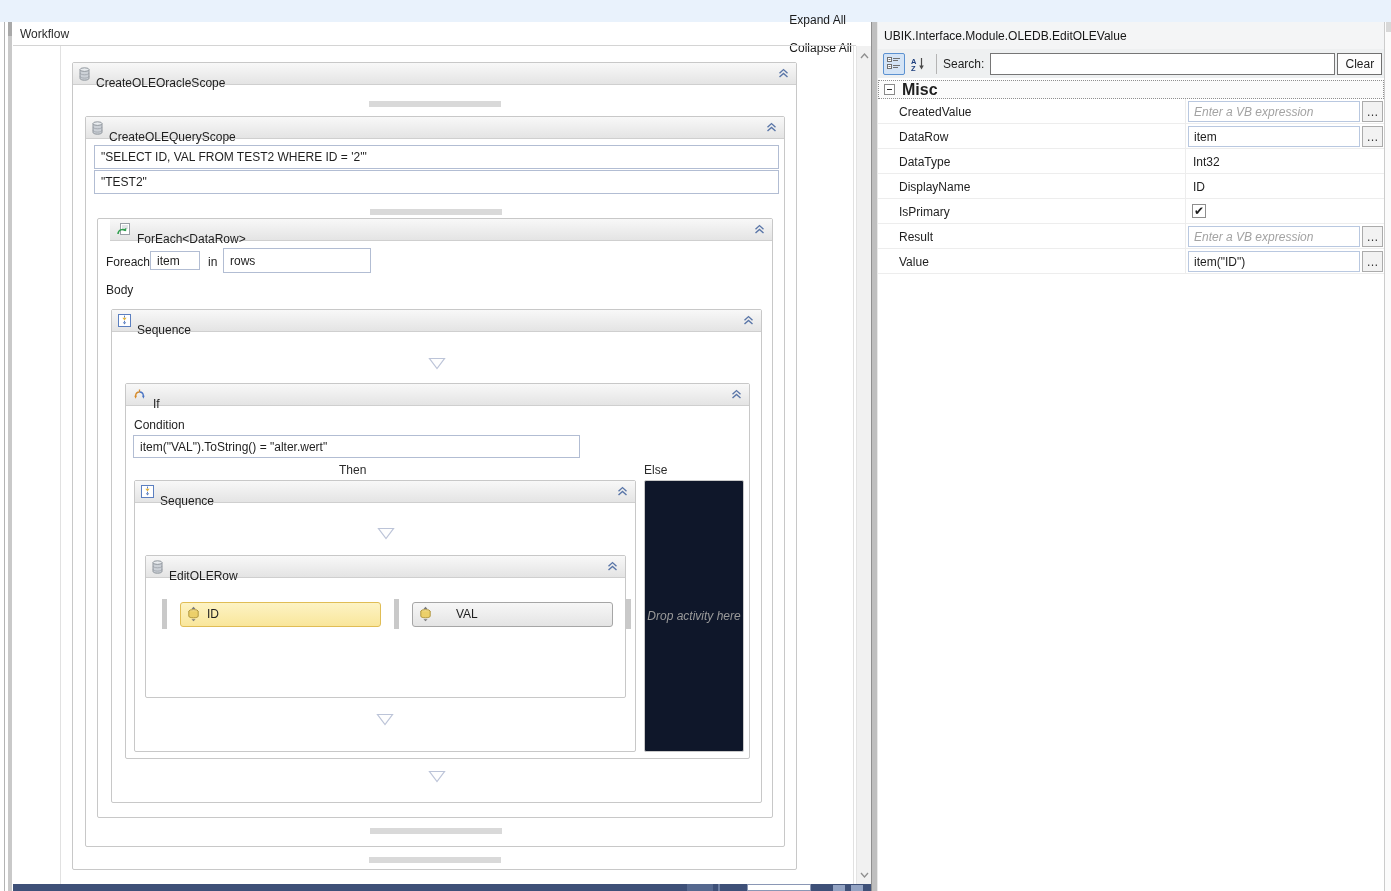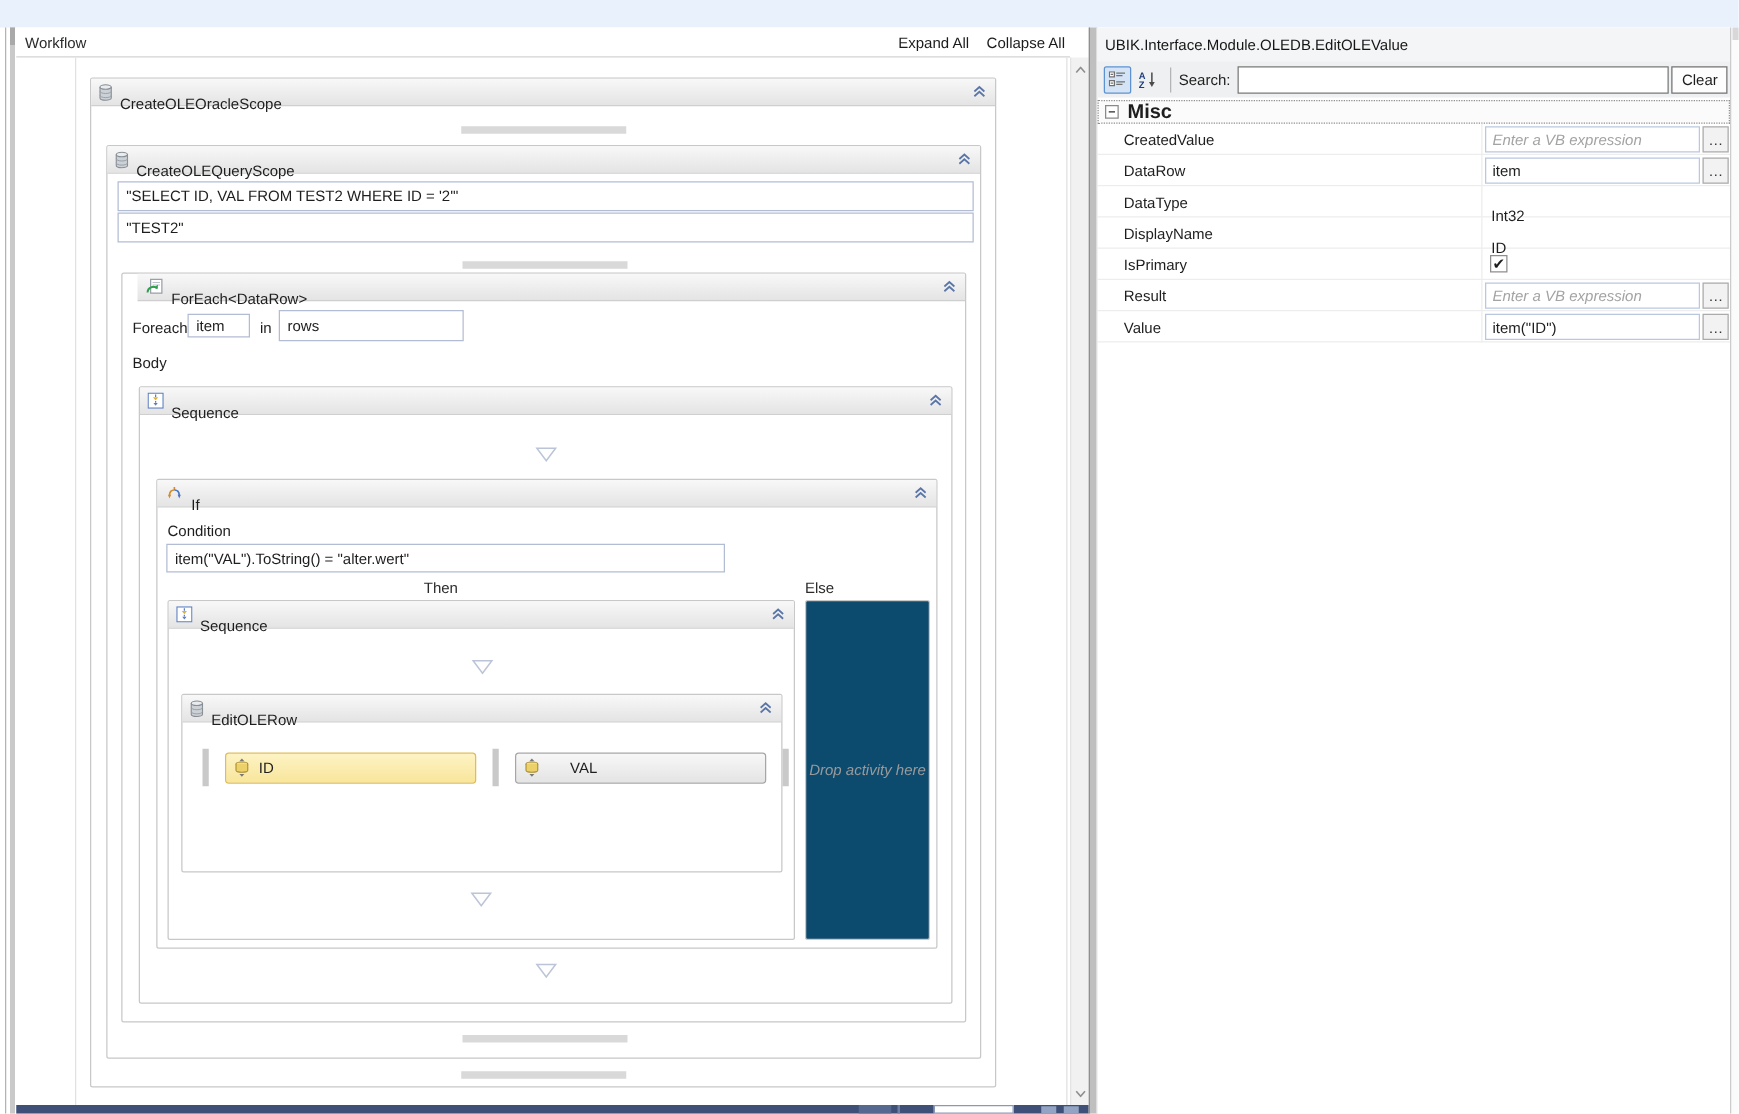--- a/index.html
+++ b/index.html
@@ -12,21 +12,21 @@
 
   
   .left-line { position:absolute; left:4px; top:22px; width:1px; height:869px; background:#b3b3b3; }
   .left-splitter { position:absolute; left:8px; top:22px; width:4px; height:869px; background:#c9c9c9; }
   .left-splitter .grip { position:absolute; left:0; top:0; width:4px; height:14px; background:#a9a9a9; }
 
   
   .wf-panel { position:absolute; left:13px; top:22px; width:858px; height:869px; background:#fff; }
   .wf-titlebar { position:absolute; left:0; top:0; width:843px; height:23px; display:flex; align-items:center; padding:0 4px 0 7px; }
   .wf-title { color:#2b2b2b; }
-  .wf-links { margin-left:auto; display:flex; gap:14px; }
+  .wf-links { margin-left:auto; display:flex; gap:14px;flex-direction:column; }
   .wf-links span { color:#1b1b1b; cursor:pointer; }
   .wf-title-sep { position:absolute; left:0; top:23px; width:843px; height:1px; background:#d4d4d4; }
   .canvas-left-line  { position:absolute; left:47px; top:24px; width:1px; height:838px; background:#e1e1e1; }
   .canvas-right-line { position:absolute; left:840px; top:24px; width:1px; height:838px; background:#e1e1e1; }
 
   
   .wf-scrollbar { position:absolute; left:843px; top:24px; width:15px; height:838px; background:#f1f1f1; border-left:1px solid #e4e4e4; }
   .sb-btn { position:absolute; left:0; width:15px; height:15px; display:flex; align-items:center; justify-content:center; }
   .sb-up { top:2px; } .sb-down { bottom:2px; }
 
@@ -49,21 +49,21 @@
   .graybar { position:absolute; width:132px; height:6px; background:#d9d9d9; }
 
   .tbox { position:absolute; background:#fff; border:1px solid #b2bdd3; display:flex; align-items:center;
           padding:0 6px; white-space:nowrap; overflow:hidden; }
   .lbl { position:absolute; white-space:nowrap; color:#1e1e1e; }
 
   .tri { position:absolute; width:18px; height:13px; }
 
   .branch-lbl { position:absolute; text-align:left; color:#2b2b2b; }
 
-  .else-box { position:absolute; border:1px solid #c9c9c9; border-radius:2px; background:#0c4a6e;
+  .else-box { position:absolute; border:1px solid #c9c9c9; border-radius:2px; background:#0f172a;
               display:flex; align-items:center; justify-content:center; }
   .drop-hint { font-style:italic; color:#9a9a9a; }
 
   .vbar { width:5px; height:30px; background:#c9c9c9; }
   .item-box { height:25px; width:201px; display:flex; align-items:center; gap:7px; padding:0 6px; border-radius:3px; }
   .item-id  { background:linear-gradient(#fdf3c4,#f9e69b); border:1px solid #e0bd55; }
   .item-val { background:linear-gradient(#f7f7f7,#e4e4e4); border:1px solid #a6a6a6;gap:24px; }
   .item-row { position:absolute; display:flex; align-items:center; gap:13px; }
 
   
@@ -96,21 +96,21 @@
   .expander::after { content:""; position:absolute; left:2px; top:4px; width:5px; height:1px; background:#2b2b2b; }
 
   .prow { position:absolute; left:0; width:506px; height:25px; border-bottom:1px solid #ededed; }
   .pname { position:absolute; left:21px; top:0; height:25px; display:flex; align-items:center; color:#1e1e1e; }
   .pval  { position:absolute; left:307px; top:0; width:199px; height:25px; border-left:1px solid #ededed; }
   .expr  { position:absolute; left:2px; top:2px; width:172px; height:21px; background:#fff; border:1px solid #b9c8e0;
            display:flex; align-items:center; padding:0 5px; white-space:nowrap; overflow:hidden; }
   .expr .ph { font-style:italic; color:#a3a3a3; }
   .dots  { position:absolute; left:176px; top:2px; width:21px; height:21px; background:#f2f2f2; border:1px solid #ababab;
            display:flex; align-items:center; justify-content:center; color:#333; cursor:pointer; line-height:10px; }
-  .plain { position:absolute; left:7px; top:0; height:25px; display:flex; align-items:center;margin-top:11px; }
+  .plain { position:absolute; left:7px; top:0; height:25px; display:flex; align-items:center; }
   .cbx { position:absolute; left:6px; top:5px; width:14px; height:14px; background:#fff; border:1px solid #8e8e8e; }
   .cbx.checked::after { content:"✔"; position:absolute; left:1px; top:-1px; font-size:12px; color:#1c1c1c; }
 </style>
 </head>
 <body>
 
 <div class="root">
 
   <div class="top-band"></div>
   <div class="left-line"></div>

